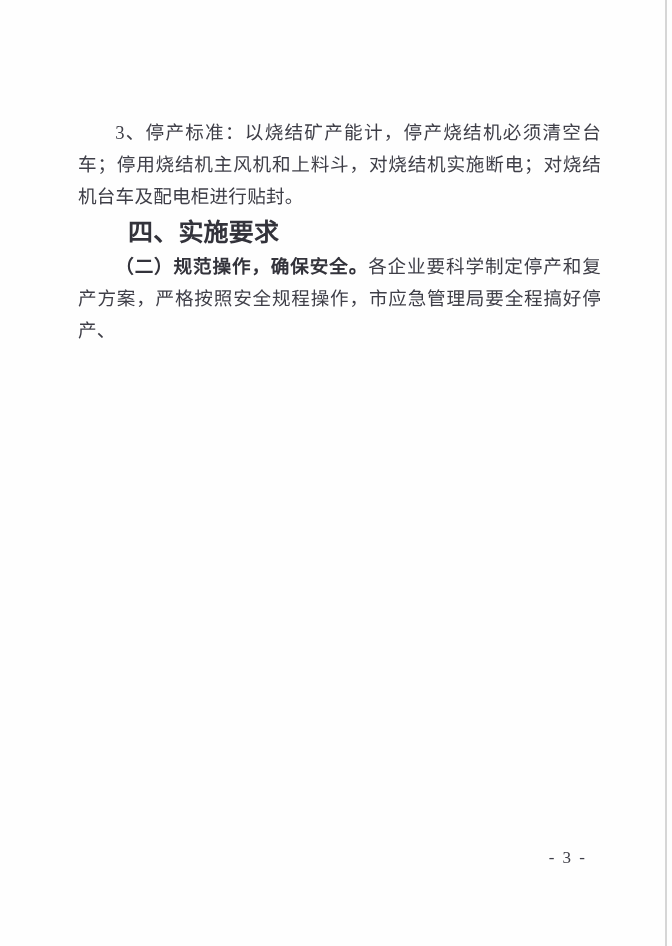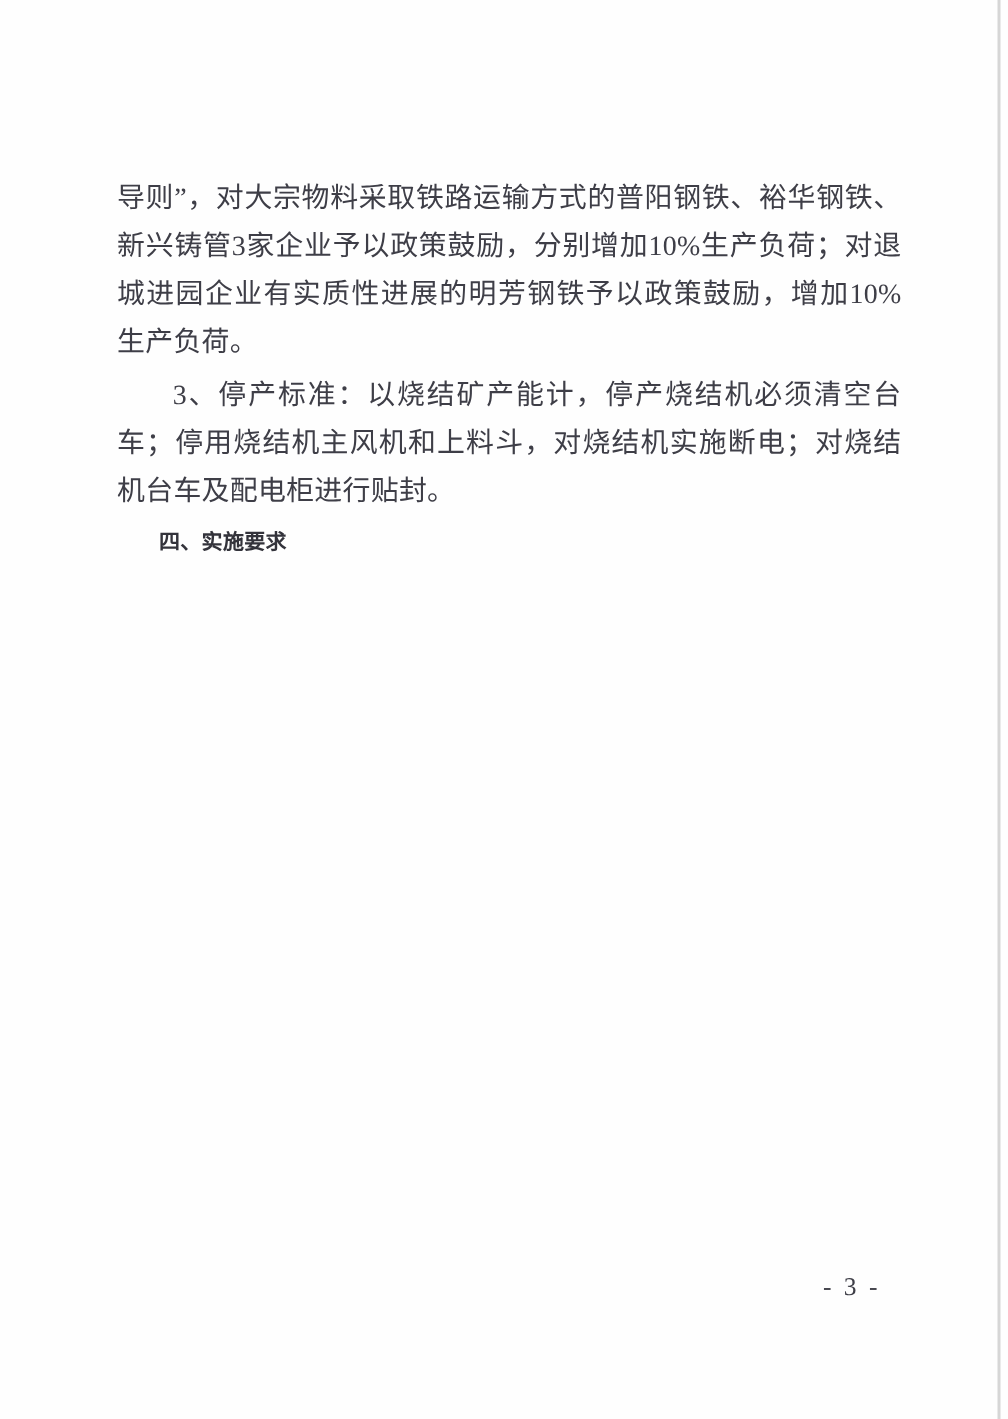--- a/index.html
+++ b/index.html
@@ -37,24 +37,24 @@
   .para {
     margin: 0 0 3px 0;
     text-indent: 2em;
   }
   .para.no-indent {
     text-indent: 0;
   }
   .heading {
     margin: 0 0 3px 0;
     text-indent: 2em;
-    font-size: 14px;
+    font-size: 25px;
     line-height: 32px;
     font-weight: bold;
-    font-family: Liberation Mono, monospace;
+    font-family: Liberation Sans, sans-serif;
     color: var(--heading-color, #33333b);
   }
   .lead {
     font-weight: bold;
     color: var(--heading-color, #33333b);
   }
   .footer {
     position: absolute;
     top: 848px;
     right: 85px;
@@ -66,27 +66,27 @@
 </style>
 </head>
 <body>
 
 <div class="page">
 
   <div class="scan-edge"></div>
 
   <main class="content">
 
-    <p class="para no-indent">导则”，对大宗物料采取铁路运输方式的普阳钢铁、裕华钢铁、新兴铸管3家企业予以政策鼓励，分别增加10%生产负荷；对退城进园企业有实质性进展的明芳钢铁予以政策鼓励，增加10%生产负荷。</p>
 
     <p class="para">3、停产标准：以烧结矿产能计，停产烧结机必须清空台车；停用烧结机主风机和上料斗，对烧结机实施断电；对烧结机台车及配电柜进行贴封。</p>
 
 
 
     <h2 class="heading">四、实施要求</h2>
 
 
+    <p class="para"><b class="lead">（二）规范操作，确保安全。</b><span>各企业要科学制定停产和复产方案，严格按照安全规程操作，市应急管理局要全程搞好停产、</span></p>
 
   </main>
 
   <div class="footer">- 3 -</div>
 
 </div>
 
 </body></html>

